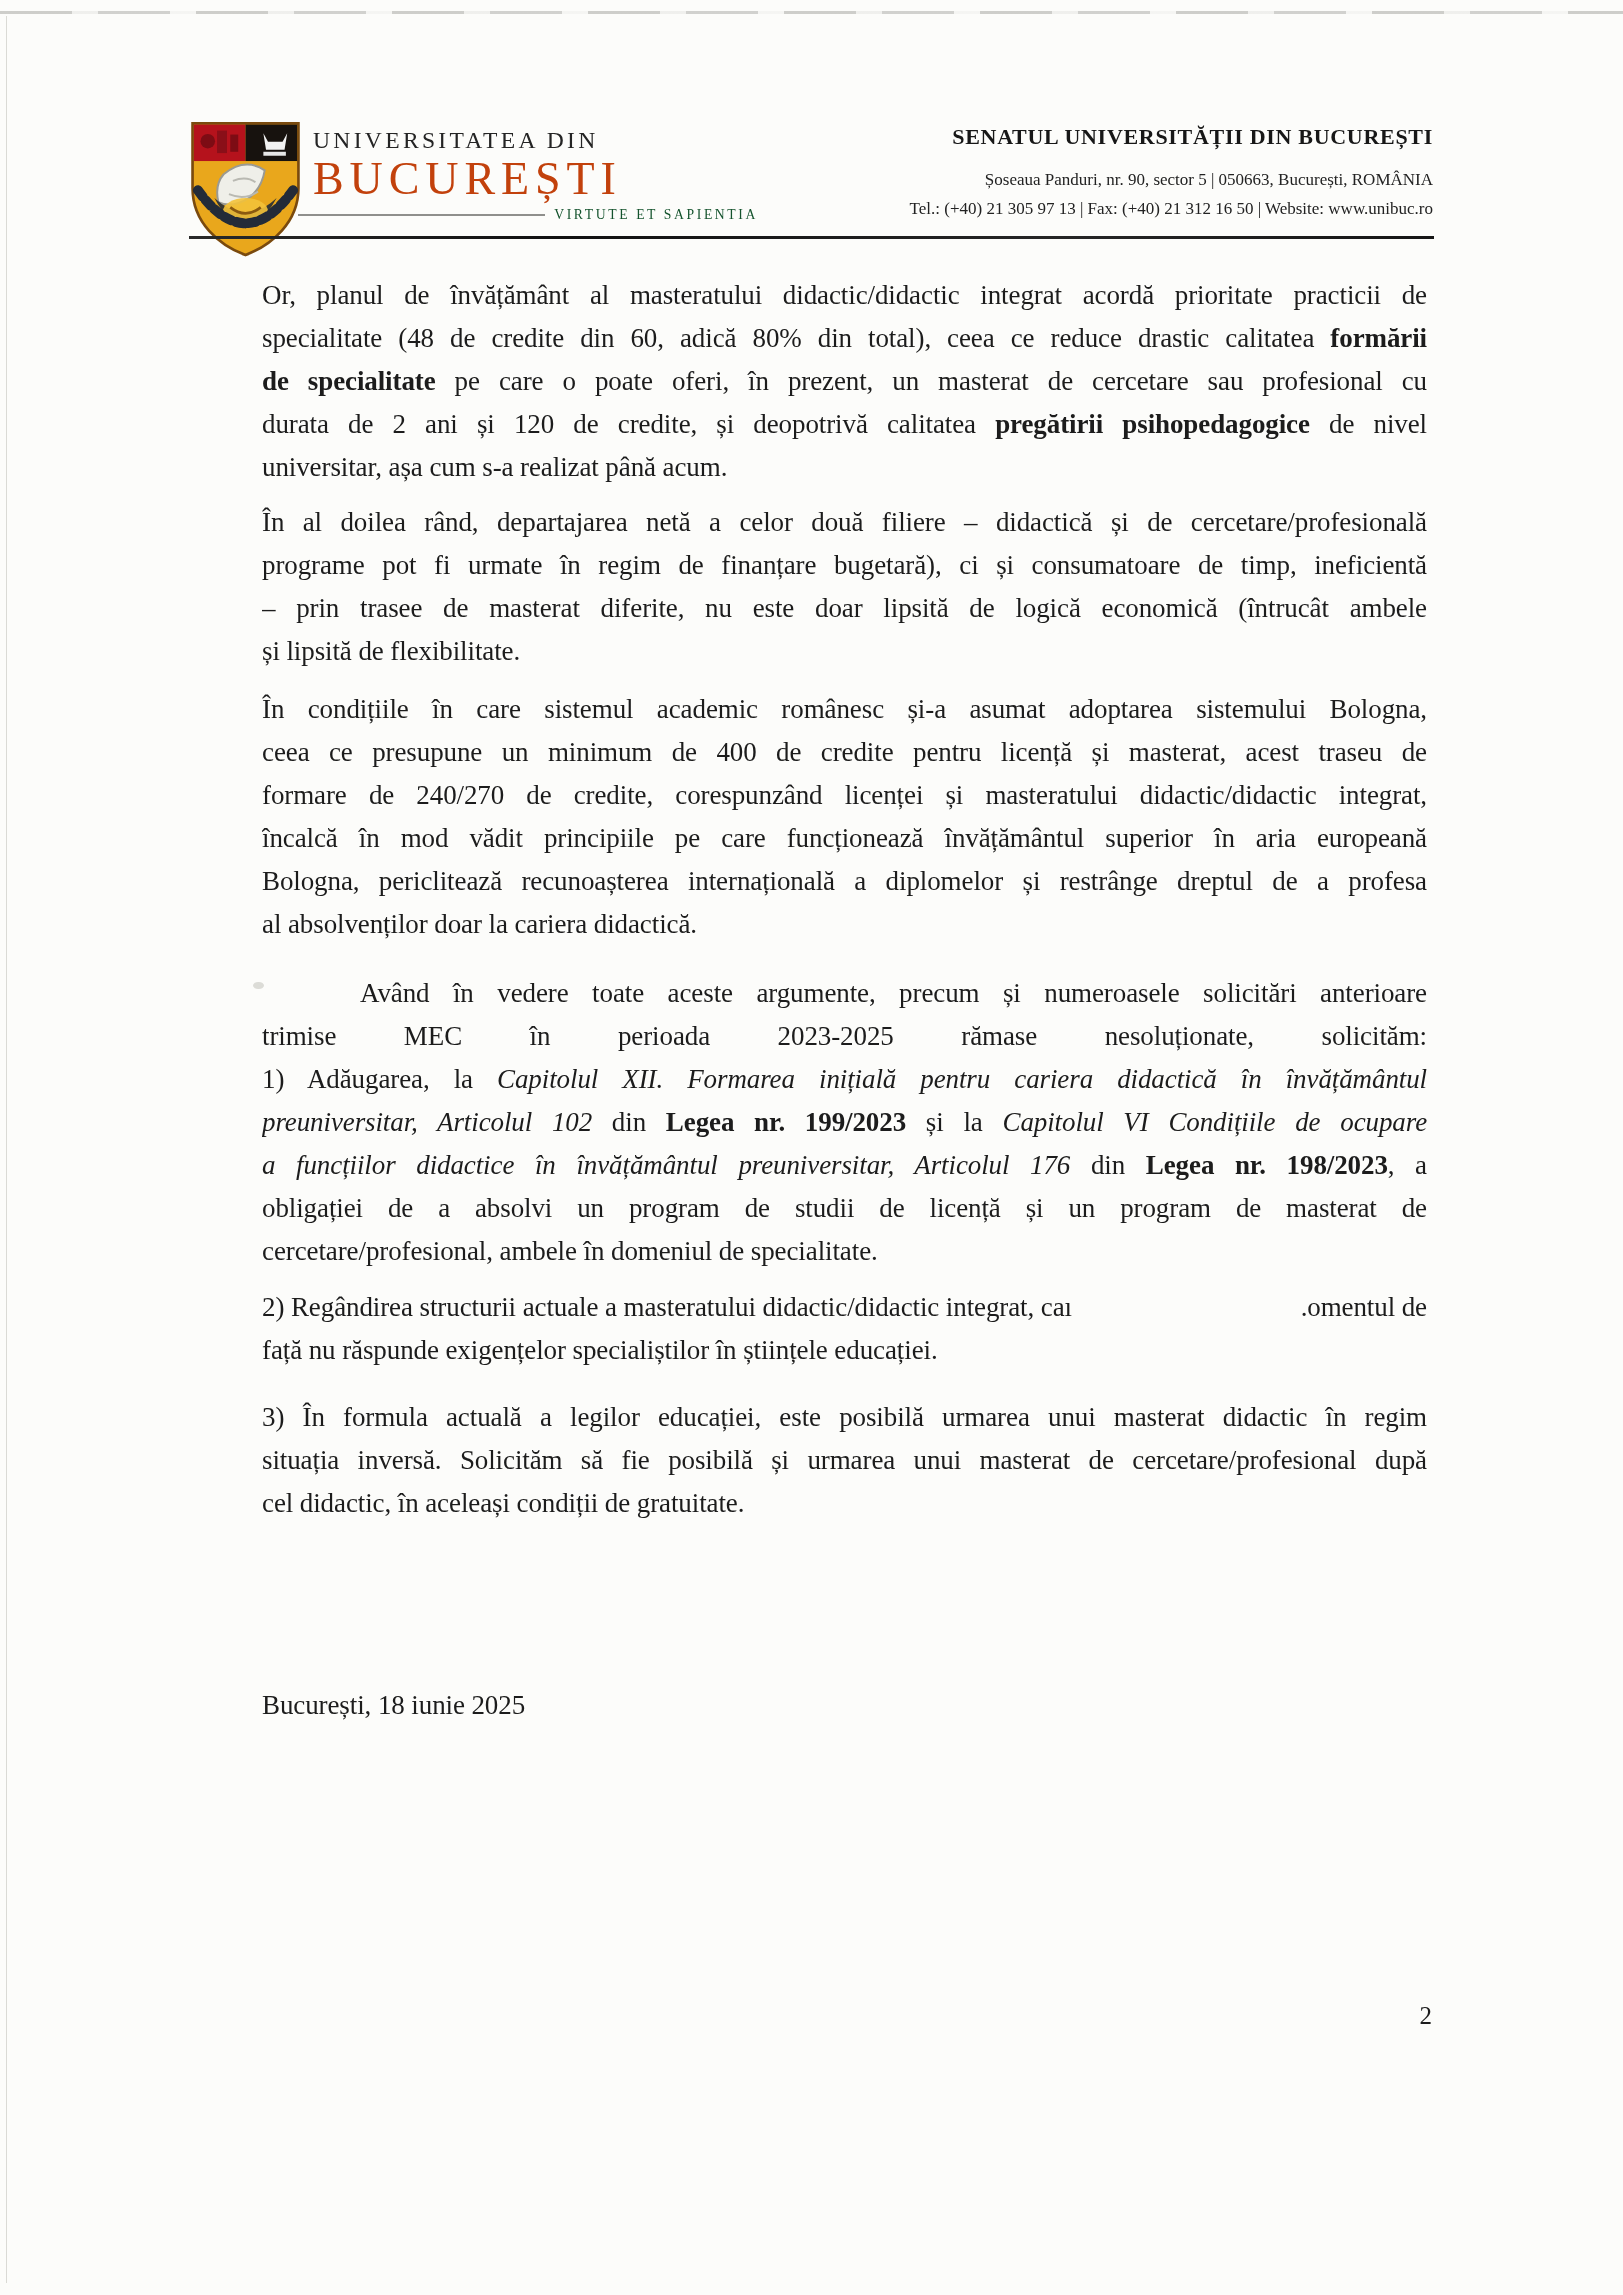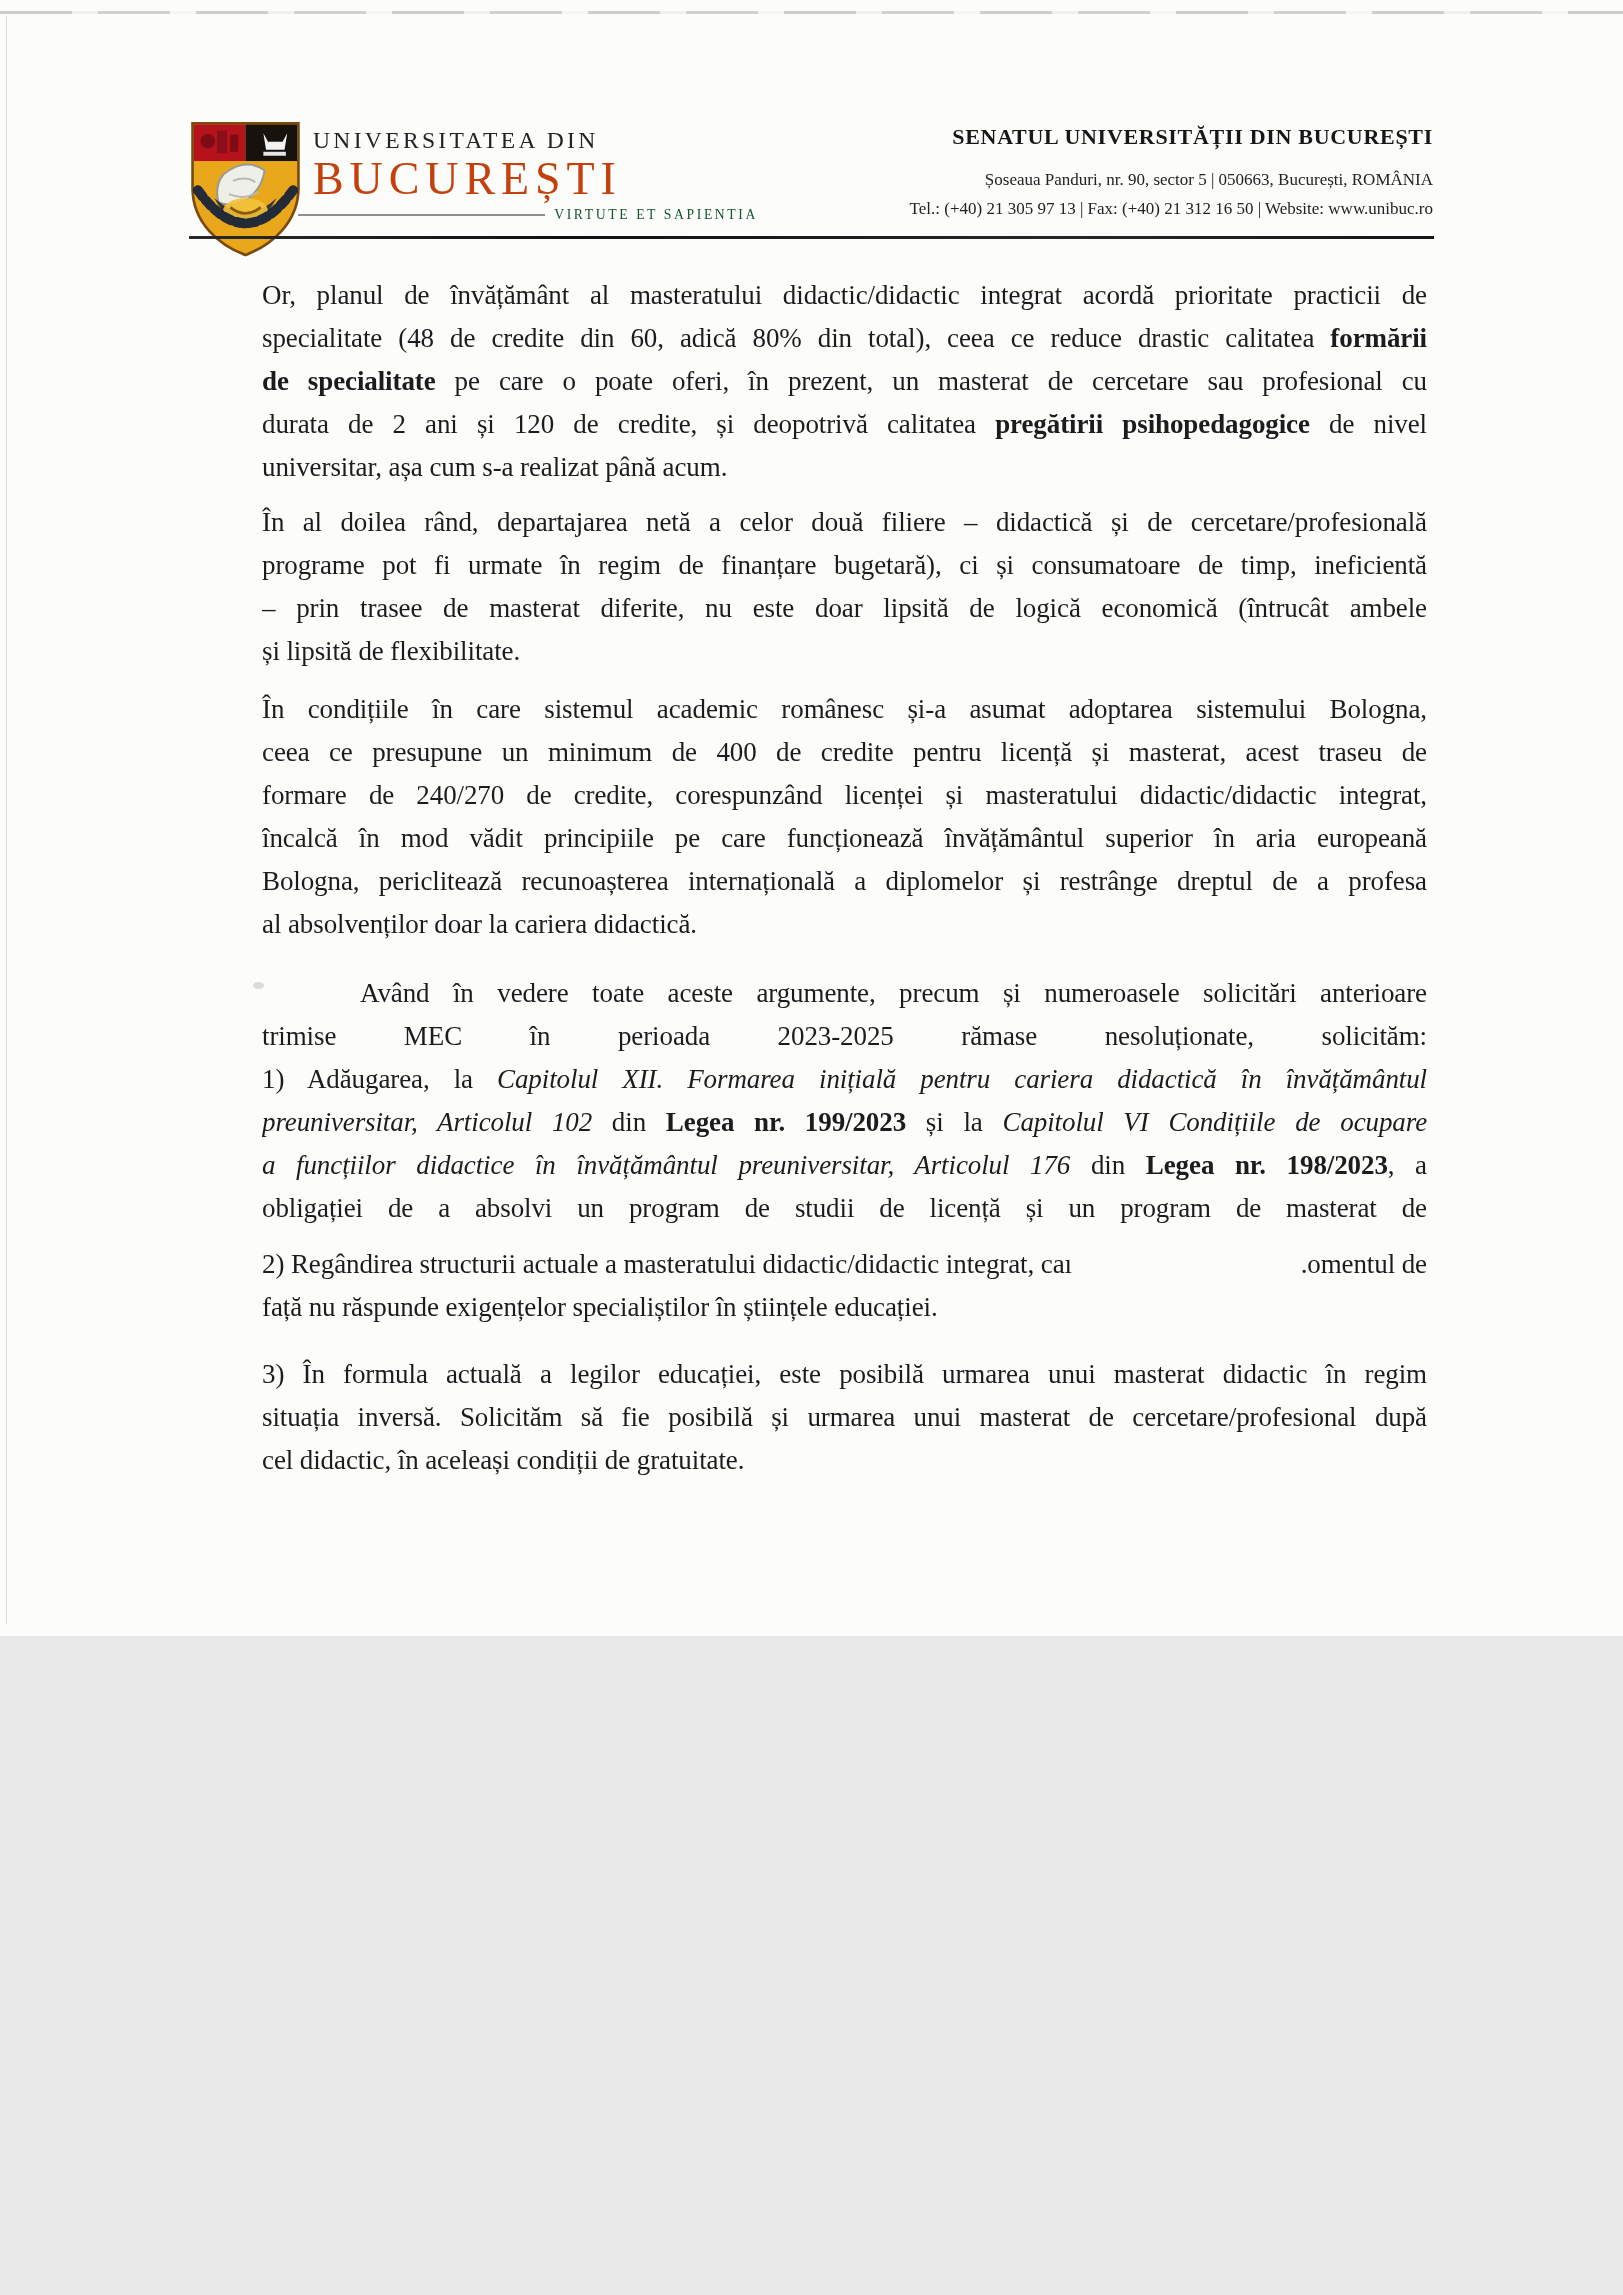--- a/index.html
+++ b/index.html
@@ -1,18 +1,18 @@
 <!DOCTYPE html>
 <html lang="ro" style="font-size:10.5px"><head>
 <meta charset="utf-8">
 <style>
   html,body{margin:0;padding:0;background:#e8e8e8;}
   .page{
     position:relative;
-    width:1623px;height:1636px;
+    width:1623px;height:2295px;
     background:#fcfcfa;
     font-family:"Liberation Serif","DejaVu Serif",serif;
     color:#1c1c1c;
     overflow:hidden;
   }
   
   .scan-top{
     position:absolute;left:0;top:10.5px;width:100%;height:3.3px;
     background:repeating-linear-gradient(90deg,
       rgba(130,130,124,.38) 0 72px, rgba(130,130,124,.10) 72px 98px,
@@ -149,20 +149,21 @@
         </div>
         <div class="para ind" style="margin-top: 26px;">
           <div class="line j"><span>Având în vedere toate aceste argumente, precum și numeroasele solicitări anterioare</span></div>
           <div class="line j"><span>trimise MEC în perioada 2023-2025 rămase nesoluționate, solicităm:</span></div>
         </div>
         <div class="para">
           <div class="line j"><span>1) Adăugarea, la </span><span class="seg-i">Capitolul XII. Formarea inițială pentru cariera didactică în învățământul</span></div>
           <div class="line j"><span class="seg-i">preuniversitar, Articolul 102</span><span> din </span><span class="seg-b">Legea nr. 199/2023</span><span> și la </span><span class="seg-i">Capitolul VI Condițiile de ocupare</span></div>
           <div class="line j"><span class="seg-i">a funcțiilor didactice în învățământul preuniversitar, Articolul 176</span><span> din </span><span class="seg-b">Legea nr. 198/2023</span><span>, a</span></div>
           <div class="line j"><span>obligației de a absolvi un program de studii de licență și un program de masterat de</span></div>
+          <div class="line last"><span>cercetare/profesional, ambele în domeniul de specialitate.</span></div>
         </div>
         <div class="para" style="margin-top: 13px;">
           <div class="line flexline">
             <span>2) Regândirea structurii actuale a masteratului didactic/didactic integrat, caı</span>
             <span class="autogap"></span>
             <span>.omentul de</span>
           </div>
           <div class="line last"><span>față nu răspunde exigențelor specialiștilor în științele educației.</span></div>
         </div>
         <div class="para" style="margin-top: 24px;">

